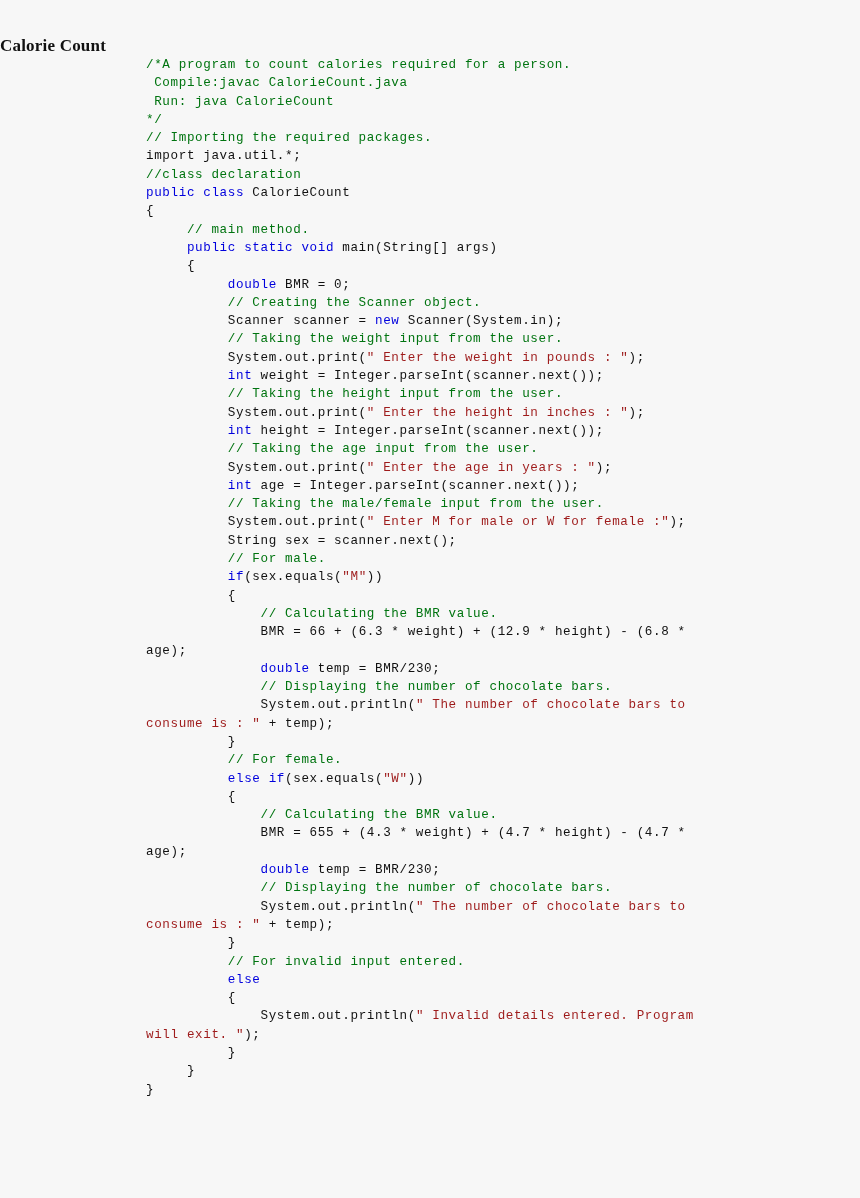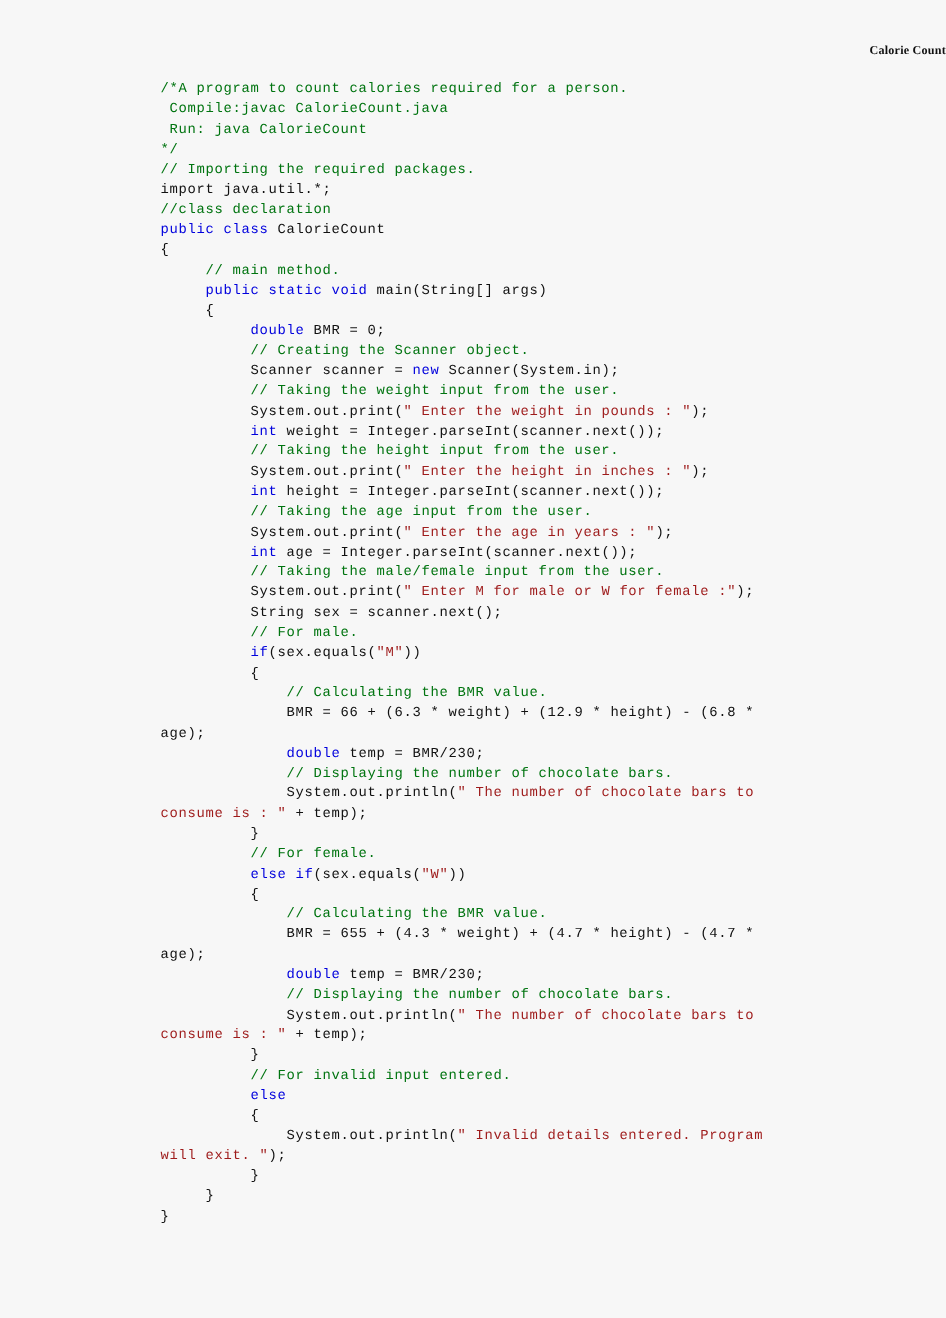--- a/index.html
+++ b/index.html
@@ -19,32 +19,32 @@
     width: 860px;
     height: 1198px;
     background: #f7f7f7;
     box-sizing: border-box;
   }
   #doc-title {
     position: absolute;
     left: 0;
     top: 38px;
     width: 860px;
-    text-align: right;
+    text-align: left;
     font-family: "Liberation Serif", "DejaVu Serif", serif;
     font-weight: bold;
-    font-size: 11px;
+    font-size: 17px;
     line-height: 16px;
     color: #111111;
     letter-spacing: 0.2px;
   }
   #code-block {
     position: absolute;
     left: 146px;
-    top: 72px;
+    top: 56px;
     width: 572px;
     font-family: "Liberation Mono", "DejaVu Sans Mono", monospace;
     font-size: 12.6px;
     line-height: 18.3px;
     color: #111111;
     white-space: pre-wrap;
     word-break: break-word;
     overflow-wrap: anywhere;
     letter-spacing: 0.62px;
     -webkit-font-smoothing: none;

